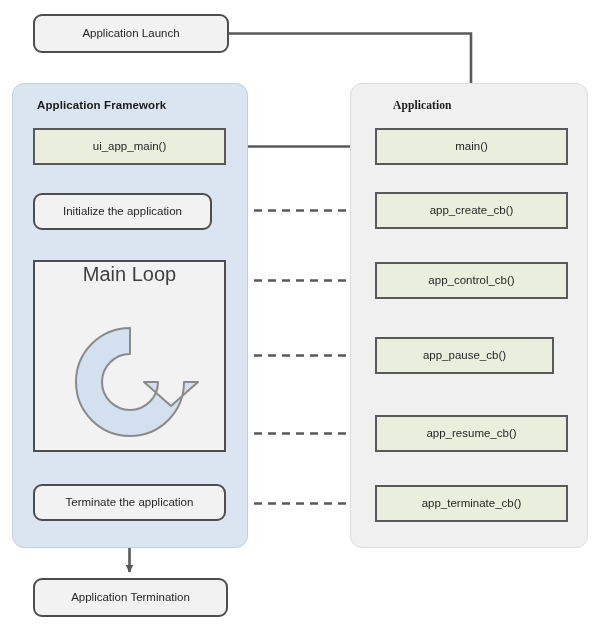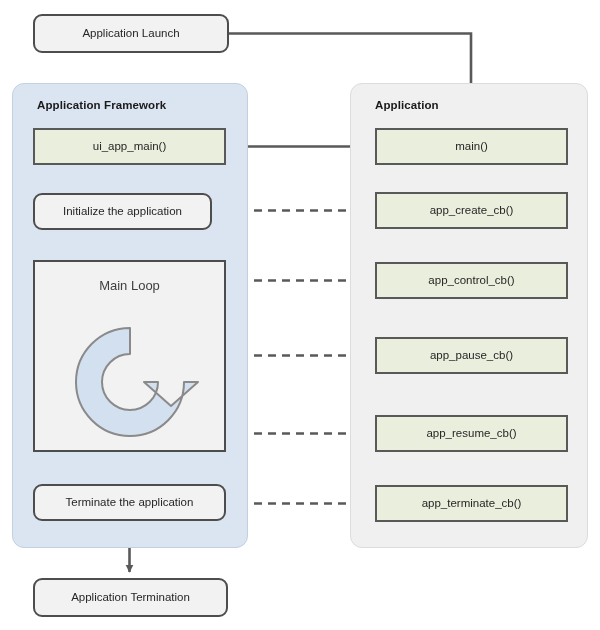--- a/index.html
+++ b/index.html
@@ -9,47 +9,47 @@
 
   
   .panel{position:absolute;border-radius:12px;box-sizing:border-box;}
   .panel-fw{left:12px;top:83px;width:236px;height:465px;
             background:#dbe5f1;border:1px solid #c3d0e2;}
   .panel-app{left:350px;top:83px;width:238px;height:465px;
              background:#f0f0f0;border:1px solid #dcdcdc;}
   .panel-title{position:absolute;font-size:11.5px;font-weight:bold;color:#1a1a1a;
                letter-spacing:.1px;white-space:nowrap;margin-left:10px;}
   .panel-fw .panel-title{left:14px;top:15px;}
-  .panel-app .panel-title{left:14px;top:15px;}
+  .panel-app .panel-title{left:32px;top:15px;font-family:Liberation Serif, serif;}
 
   
   .node{position:absolute;box-sizing:border-box;display:flex;
         align-items:center;justify-content:center;text-align:center;
         font-size:11.5px;color:#262626;line-height:1.25;}
   .node-round{background:#f2f2f2;border:2px solid #4d4d4d;border-radius:9px;}
   .node-green{background:#eaeedc;border:2px solid #595959;border-radius:0;}
   .node-plain{background:#f2f2f2;border:2px solid #4d4d4d;border-radius:0;}
 
   
   .n-launch{left:33px;top:14px;width:196px;height:39px;}
   .n-termination{left:33px;top:578px;width:195px;height:39px;}
 
   
   .n-uiappmain{left:33px;top:128px;width:193px;height:37px;}
   .n-init{left:33px;top:193px;width:179px;height:37px;}
   .n-mainloop{left:33px;top:260px;width:193px;height:192px;
               align-items:flex-start;justify-content:center;}
-  .n-mainloop .ml-label{margin-top:16px;font-size:13px;color:#3f3f3f;}
+  .n-mainloop .ml-label{margin-top:0;font-size:20px;color:#3f3f3f;}
   .n-term{left:33px;top:484px;width:193px;height:37px;}
 
   
   .n-main{left:375px;top:128px;width:193px;height:37px;}
   .n-create{left:375px;top:192px;width:193px;height:37px;}
   .n-control{left:375px;top:262px;width:193px;height:37px;}
-  .n-pause{left:375px;top:337px;width:193px;height:37px;}
+  .n-pause{left:375px;top:337px;width:179px;height:37px;}
   .n-resume{left:375px;top:415px;width:193px;height:37px;}
   .n-terminate{left:375px;top:485px;width:193px;height:37px;text-align:right;}
 
   .loop-icon{position:absolute;left:50%;top:56px;transform:translateX(-50%);
              width:140px;height:128px;}
 </style>
 </head>
 <body>
 
 <svg id="canvas" viewBox="0 0 600 630" xmlns="http://www.w3.org/2000/svg">

